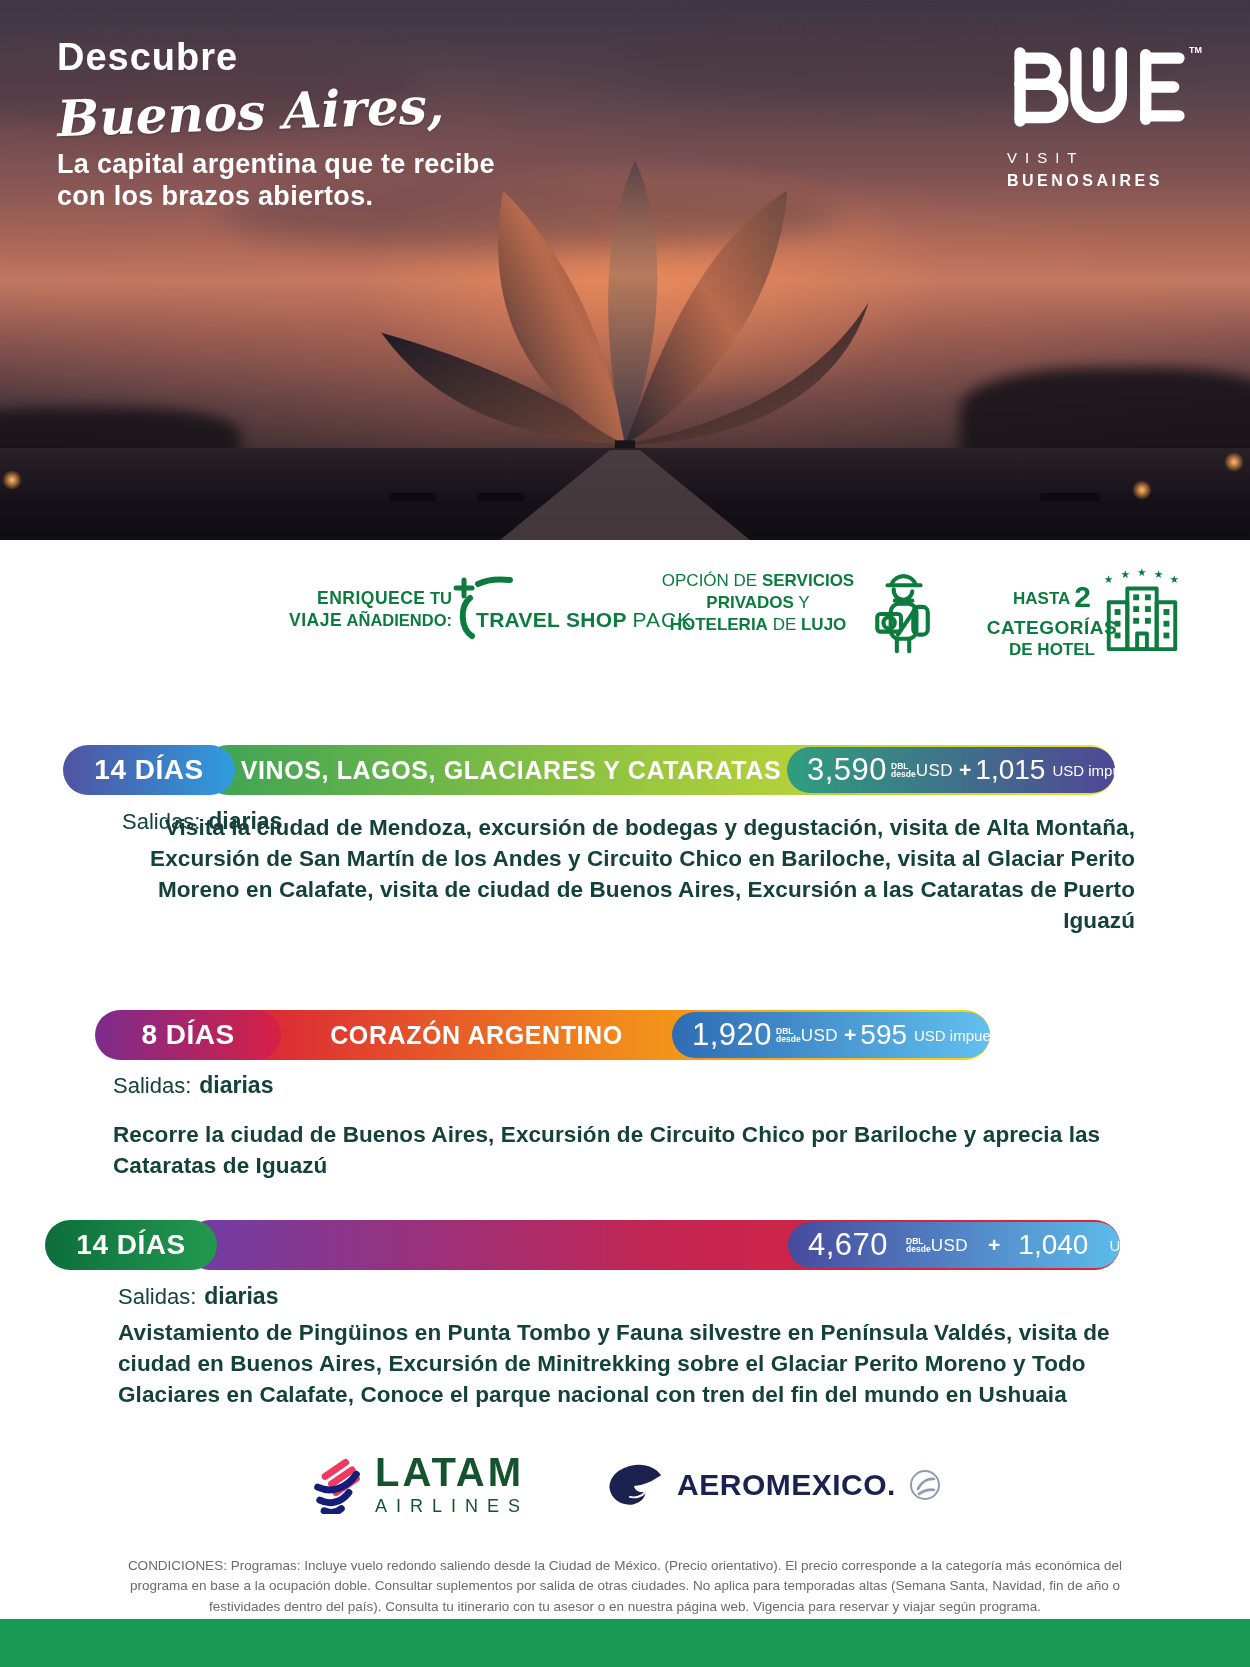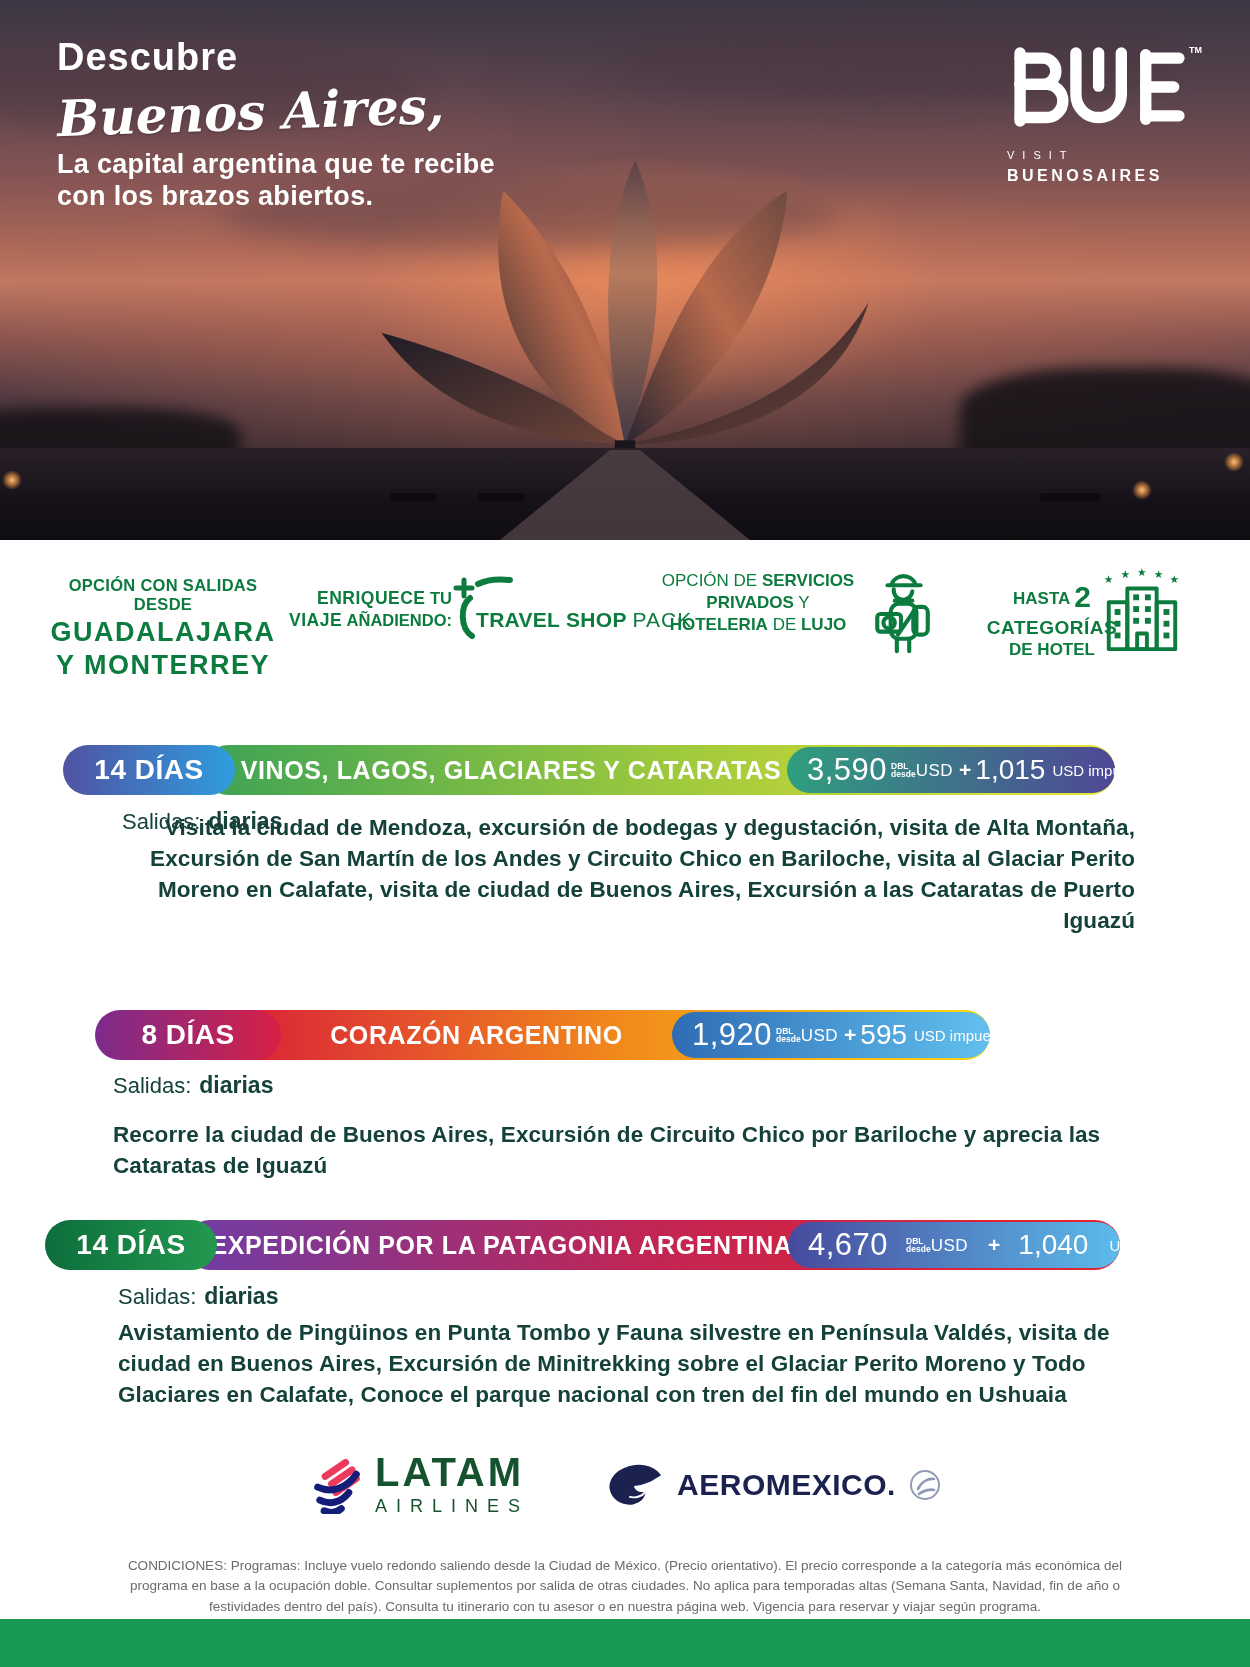--- a/index.html
+++ b/index.html
@@ -32,21 +32,21 @@
   .sculpture{position:absolute;left:355px;top:150px;}
 
   .hero-copy{position:absolute;left:57px;top:36px;width:478px;color:#fff;}
   .hero-title{font-size:38px;font-weight:800;letter-spacing:1px;}
   .hero-script{font-family:"DejaVu Serif",serif;font-style:italic;font-weight:600;font-size:50px;
       margin-top:2px;transform:rotate(-2deg);text-shadow:0 1px 2px rgba(40,20,20,.35);}
   .hero-sub{font-size:27px;font-weight:700;line-height:1.2;margin-top:8px;letter-spacing:.3px;}
 
   .bue{position:absolute;right:58px;top:39px;width:185px;text-align:left;color:#fff;}
   .bue-tm{position:absolute;right:-10px;top:6px;font-size:9px;font-weight:700;}
-  .bue-visit{font-size:11px;letter-spacing:8px;margin-top:10px;font-weight:500;}
+  .bue-visit{font-size:15px;letter-spacing:8px;margin-top:10px;font-weight:500;}
   .bue-name{font-size:16px;letter-spacing:3.5px;font-weight:800;margin-top:6px;}
 
   
   .gtx{color:#0c7b3e;}
   .f-dep{position:absolute;left:38px;top:576px;width:250px;text-align:center;}
   .f-dep .s{font-size:16.5px;font-weight:700;letter-spacing:.3px;}
   .f-dep .b{font-size:27px;font-weight:800;letter-spacing:1.5px;line-height:1.12;margin-top:3px;}
   .f-enr{position:absolute;left:282px;top:588px;width:170px;text-align:right;line-height:1.25;}
   .f-enr .b{font-size:17.5px;font-weight:800;letter-spacing:.5px;}
   .f-enr .m{font-size:16.5px;font-weight:600;}
@@ -184,25 +184,20 @@
           <path d="M158 55 H190"></path>
           <path d="M158 88 H196"></path>
         </g>
       </svg>
       <span class="bue-tm">TM</span>
       <div class="bue-visit">VISIT</div>
       <div class="bue-name">BUENOSAIRES</div>
     </div>
   </div>
 
-  <div class="f-dep gtx">
-    <div class="s">OPCIÓN CON SALIDAS DESDE</div>
-    <div class="b">GUADALAJARA</div>
-    <div class="b">Y MONTERREY</div>
-  </div>
 
   <div class="f-enr gtx">
     <div><span class="b">ENRIQUECE</span>
       <span class="m">TU</span></div>
     <div><span class="b">VIAJE</span>
       <span class="m">AÑADIENDO:</span></div>
   </div>
 
   <div class="f-tsp gtx">
     <svg width="200" height="70" viewBox="0 0 200 70">
@@ -312,21 +307,20 @@
     </div>
   </div>
   <div class="salidas s1">
     <span>Salidas:</span><span class="v">diarias</span>
   </div>
   <div class="desc d1">Recorre la ciudad de Buenos Aires, Excursión de Circuito Chico por Bariloche y aprecia las Cataratas de Iguazú</div>
 
   <div class="banner p2" style="--days-from: #0d6e3c; --days-to: #23984f; --bar-from: #6f3da5; --bar-mid: #c22553; --bar-to: #e6232e; --price-from: #474a9d; --price-to: #5cbbea;">
     <div class="bar"></div>
     <div class="days">14 DÍAS</div>
-    <div class="btitle">EXPEDICIÓN POR LA PATAGONIA ARGENTINA</div>
     <div class="price">
       <span class="p-amt">4,670</span>
       <span class="p-cur">
         <span class="p-sup">DBL desde</span>
         <span class="p-usd">USD</span>
       </span>
       <span class="p-plus">+</span>
       <span class="p-tax">1,040</span>
       <span class="p-lbl">USD impuestos aéreos</span>
     </div>

